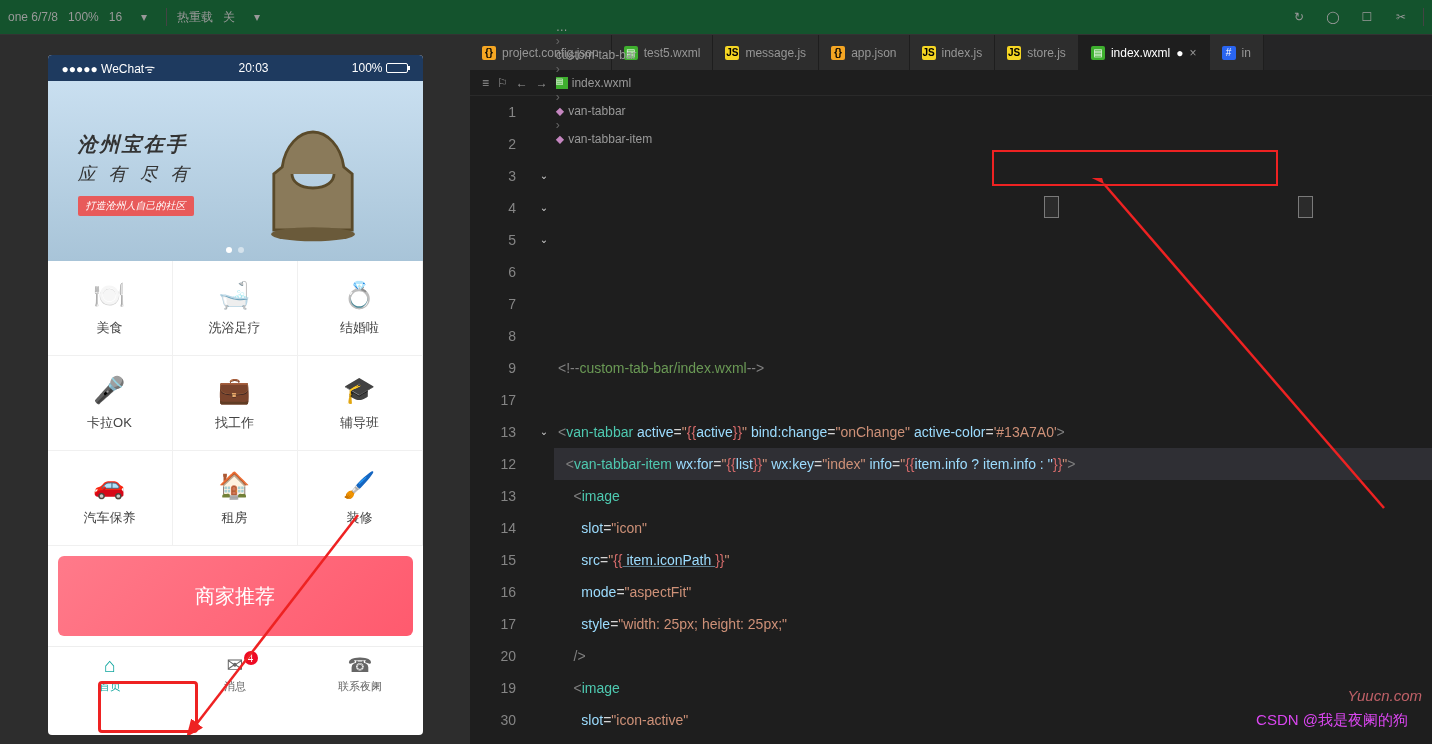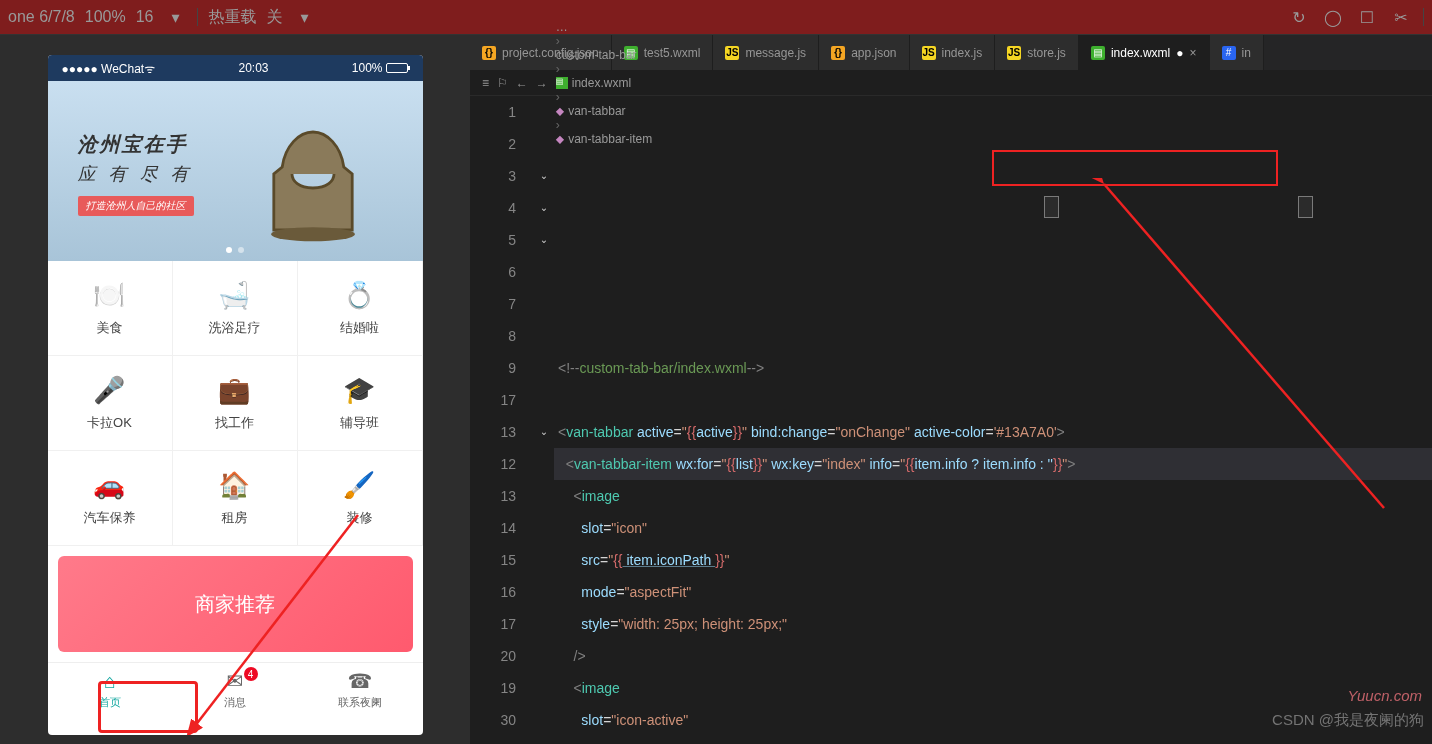--- a/index.html
+++ b/index.html
@@ -1,18 +1,18 @@
 <!DOCTYPE html>
 <html><head>
 <meta charset="utf-8">
 <style>
 * { margin: 0; padding: 0; box-sizing: border-box; font-family: "Microsoft YaHei", -apple-system, sans-serif; }
 body { background: #1e1e1e; color: #ccc; height: 744px; width: 1432px; overflow: hidden; font-size: 13px; }
 .app { display: flex; flex-direction: column; height: 100%; }
-.topbar { height: 35px; background: #7f1d1d; display: flex; align-items: center; gap: 10px; padding: 0 8px; color: #999; font-size: 16px; border-bottom: 1px solid #333; }
+.topbar { height: 35px; background: #14532d; display: flex; align-items: center; gap: 10px; padding: 0 8px; color: #999; font-size: 12px; border-bottom: 1px solid #333; }
 .topbar .icon-btn { width: 24px; height: 24px; display: flex; align-items: center; justify-content: center; color: #999; cursor: pointer; }
 .topbar .spacer { flex: 1; }
 .main { display: flex; flex: 1; min-height: 0; }
 .simulator { width: 470px; background: #2d2d2d; display: flex; justify-content: center; align-items: flex-start; padding-top: 20px; }
 .phone { width: 375px; height: 680px; background: #fff; border-radius: 4px; overflow: hidden; display: flex; flex-direction: column; position: relative; }
 .statusbar { height: 26px; background: #1e3a5f; color: #fff; display: flex; align-items: center; justify-content: space-between; padding: 0 14px; font-size: 12px; }
 .statusbar .right { display: flex; align-items: center; gap: 4px; }
 .battery { width: 22px; height: 10px; border: 1px solid #fff; border-radius: 2px; position: relative; }
 .battery::after { content: ''; position: absolute; right: -3px; top: 2px; width: 2px; height: 4px; background: #fff; }
 .battery .fill { background: #fff; height: 100%; width: 100%; }
@@ -28,21 +28,21 @@
 .lion { position:absolute; right:40px; top:30px; width:140px; height:140px; }
 .lion svg { width:100%; height:100%; }
 .dots { position:absolute; bottom:8px; left:50%; transform:translateX(-50%); display:flex; gap:6px; }
 .dots span { width:6px; height:6px; border-radius:50%; background:rgba(255,255,255,.5); }
 .dots span.active { background:#fff; }
 .grid { background:#fff; display:grid; grid-template-columns:repeat(3,1fr); }
 .cell { height:95px; display:flex; flex-direction:column; align-items:center; justify-content:center; gap:8px; border-right:1px solid #f0f0f0; border-bottom:1px solid #f0f0f0; }
 .cell .ic { font-size:26px; }
 .cell .lbl { font-size:13px; color:#444; }
 .cards { display:flex; gap:10px; padding:10px; }
-.card { flex:1; height:96px; border-radius:6px; display:flex; align-items:center; justify-content:center; color:#fff; font-size:20px; }
+.card { flex:1; height:80px; border-radius:6px; display:flex; align-items:center; justify-content:center; color:#fff; font-size:20px; }
 .card.red { background:linear-gradient(135deg,#ff7a8a,#ff5a6e); }
 .card.blue { background:linear-gradient(135deg,#4db8e8,#3aa0d8); }
 .tabbar { height:54px; border-top:1px solid #eee; display:flex; background:#fff; }
 .tab { flex:1; display:flex; flex-direction:column; align-items:center; justify-content:center; gap:2px; font-size:11px; color:#666; position:relative; }
 .tab.active { color:#13a7a0; }
 .tab .badge { position:absolute; top:4px; right:32%; background:#ee0a24; color:#fff; font-size:10px; min-width:14px; height:14px; border-radius:7px; display:flex; align-items:center; justify-content:center; padding:0 3px; }
 .hlbox { position:absolute; border:3px solid #ee2222; border-radius:4px; pointer-events:none; }
 .editor { flex:1; display:flex; flex-direction:column; background:#1e1e1e; min-width:0; }
 .tabs { height:35px; background:#252526; display:flex; align-items:end; overflow:hidden; }
 .etab { height:35px; padding:0 12px; display:flex; align-items:center; gap:6px; font-size:12px; color:#969696; background:#2d2d2d; border-right:1px solid #1e1e1e; cursor:pointer; white-space:nowrap; }
@@ -68,21 +68,21 @@
 .tg { color:#808080; } 
 .el { color:#4ec9b0; } 
 .at { color:#9cdcfe; } 
 .st { color:#ce9178; } 
 .br { color:#d16969; }
 .pu { color:#d4d4d4; }
 .fn { color:#9cdcfe; text-decoration: underline; text-decoration-color: rgba(156,220,254,.5);}
 .redbox2 { position:absolute; border:2px solid #ee2222; }
 .arrow { position:absolute; pointer-events:none; }
 .wm1 { position:absolute; right:10px; bottom:32px; color:#db6c74; font-size:15px; font-style:italic; opacity:.85;}
-.wm2 { position:absolute; right:8px; bottom:8px; color:#737373; font-size:15px; }
+.wm2 { position:absolute; right:24px; bottom:8px; color:#d946ef; font-size:15px; }
 .sel-box { position:absolute; border:1px solid #7a7a7a; background: rgba(120,120,120,.15); }
 </style>
 </head>
 <body>
 
 <div class="app">
   <div class="topbar">
     <span>one 6/7/8</span>
     <span>100%</span>
     <span>16</span>

